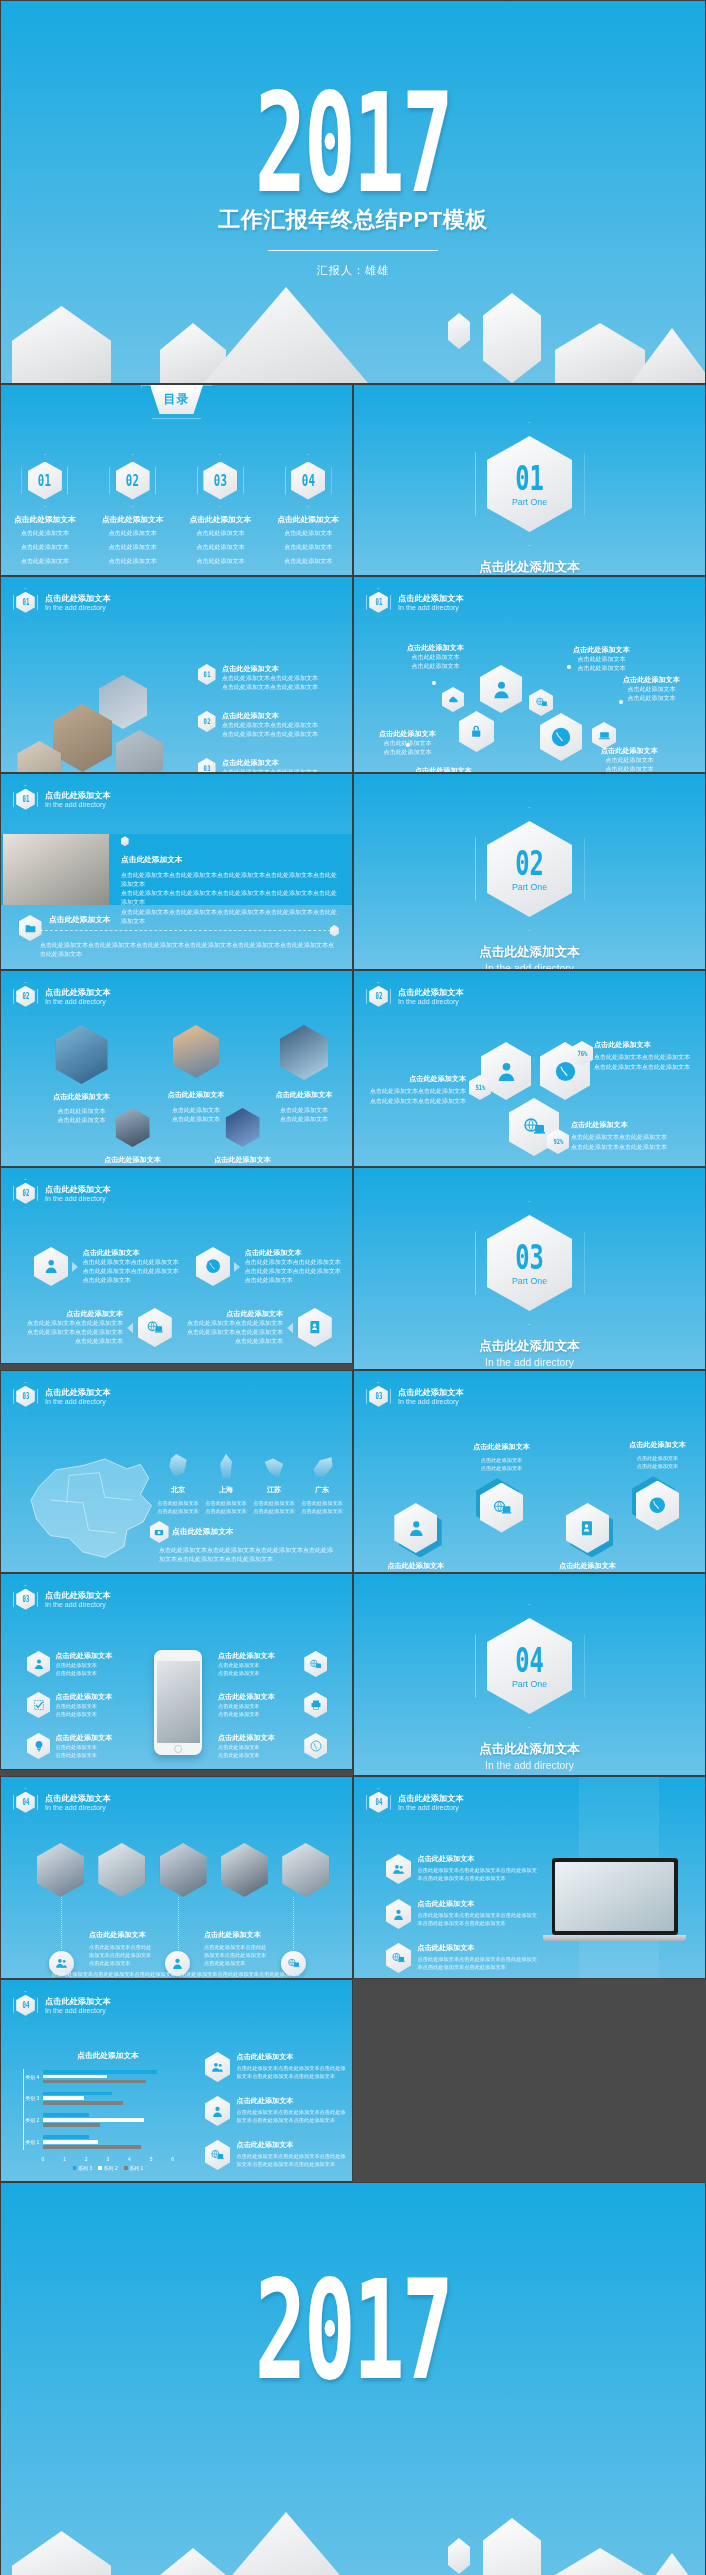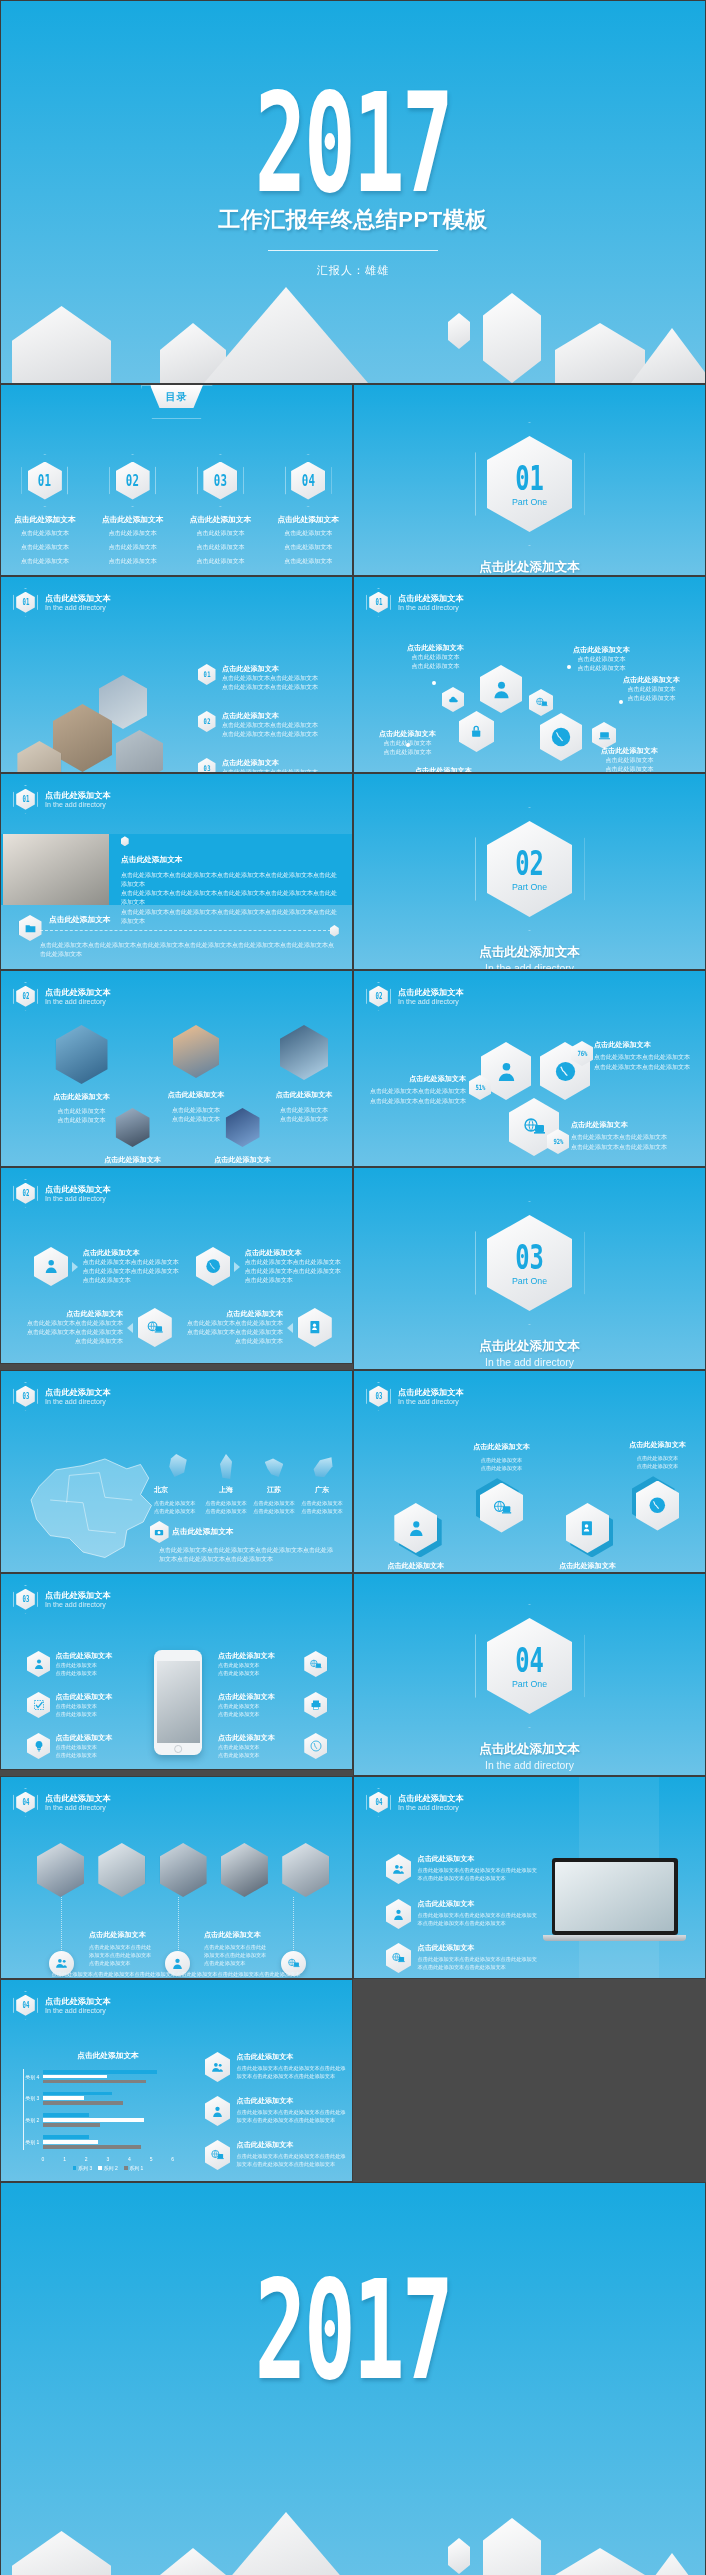--- a/index.html
+++ b/index.html
@@ -44,24 +44,24 @@
   .cover-sub{ font-size:22px; color:#fff; font-weight:600; margin-top:22px;
               text-shadow:1.1px 1.6px 2.7px rgba(0,60,95,.25); letter-spacing:0.5px;}
   .cover-rule{ width:170px; height:0.5px; background:rgba(255,255,255,.85); margin:15.3px auto 0; }
   .cover-by{ font-size:11px; color:#fff; margin-top:13px; letter-spacing:1.1px; }
   .thanks{ font-size:34px; color:#fff; font-weight:600; margin-top:18.6px;
            letter-spacing:5.5px; text-shadow:1.1px 2.2px 3.3px rgba(0,60,95,.25); }
 
   
   .toc-tab{
     position:absolute; left:50%; top:0; transform:translateX(-50%);
-    width:53px; height:23px; background:linear-gradient(#ffffff,#e7e9ec);
+    width:53px; height:29px; background:linear-gradient(#ffffff,#e7e9ec);
     clip-path:polygon(0 0,100% 0,82% 100%,18% 100%);
     display:flex; align-items:center; justify-content:center;
-    color:#1aa8e0; font-size:10px; font-weight:700; letter-spacing:1.1px;
+    color:#1aa8e0; font-size:12px; font-weight:700; letter-spacing:1.1px;
     box-shadow:0 1.6px 3.3px rgba(0,50,80,.22); z-index:4;
   }
   .toc-tab-ghost{
     position:absolute; left:50%; top:0; transform:translateX(-50%);
     width:72px; height:34px; border:0.5px solid rgba(255,255,255,.35);
     clip-path:polygon(0 0,100% 0,84% 100%,16% 100%); z-index:2;
   }
   .toc-row{ position:absolute; left:0; right:0; top:69px; display:flex; z-index:3; }
   .toc-col{ flex:1; text-align:center; }
   .hex-big{
@@ -616,21 +616,21 @@
     <div>
           <div class="chead-cn">点击此处添加文本</div>
          <div class="chead-en">In the add directory</div>
         </div>
   </div>
   <svg style="position:absolute;left:16.4px;top:77px;" width="143" height="115" viewBox="0 0 260 210">
     <path d="M40 70 L70 40 L120 32 L160 20 L200 38 L225 30 L240 55 L225 85 L245 105 L230 135 L200 150 L195 180 L160 200 L120 190 L95 165 L60 160 L35 130 L25 95 Z" fill="rgba(255,255,255,.30)" stroke="rgba(255,255,255,.85)" stroke-width="1.2"></path>
     <path d="M95 50 L150 45 M150 45 L160 90 M60 95 L120 100 M120 100 L130 150 M160 90 L210 95 M130 150 L180 155 M95 50 L90 100" stroke="rgba(255,255,255,.8)" stroke-width="1" fill="none"></path>
   </svg>
   <div style="position:absolute;left:153px;top:83px;display:flex;width:192px;">
-    <div style="flex:1;">
+    <div style="flex:1;text-align:center;">
       <div style="width:17.5px;height:23px;margin:0 auto;background:linear-gradient(#bfe4f5,#5eb6e0);clip-path:polygon(40% 0,100% 25%,85% 80%,30% 100%,0 55%,10% 20%);"></div>
       <div style="color:#fff;font-weight:700;font-size:7.1px;margin-top:7.7px;">北京</div>
       <div class="tPs" style="margin-top:4.4px;">点击此处添加文本</div>
       <div class="tPs">点击此处添加文本</div>
         </div>
     <div style="flex:1;text-align:center;">
       <div style="width:12px;height:25px;margin:0 auto;background:linear-gradient(#bfe4f5,#5eb6e0);clip-path:polygon(50% 0,100% 30%,85% 100%,20% 95%,0 40%);"></div>
       <div style="color:#fff;font-weight:700;font-size:7.1px;margin-top:5.5px;">上海</div>
       <div class="tPs" style="margin-top:4.4px;">点击此处添加文本</div>
       <div class="tPs">点击此处添加文本</div>

